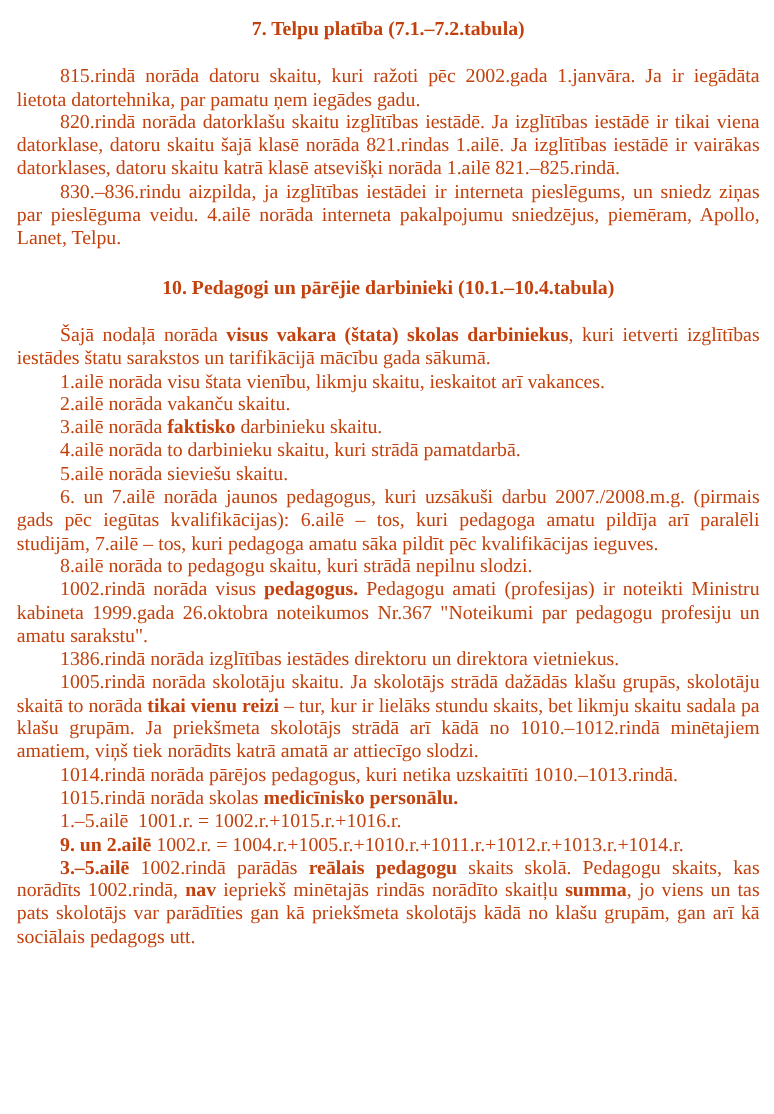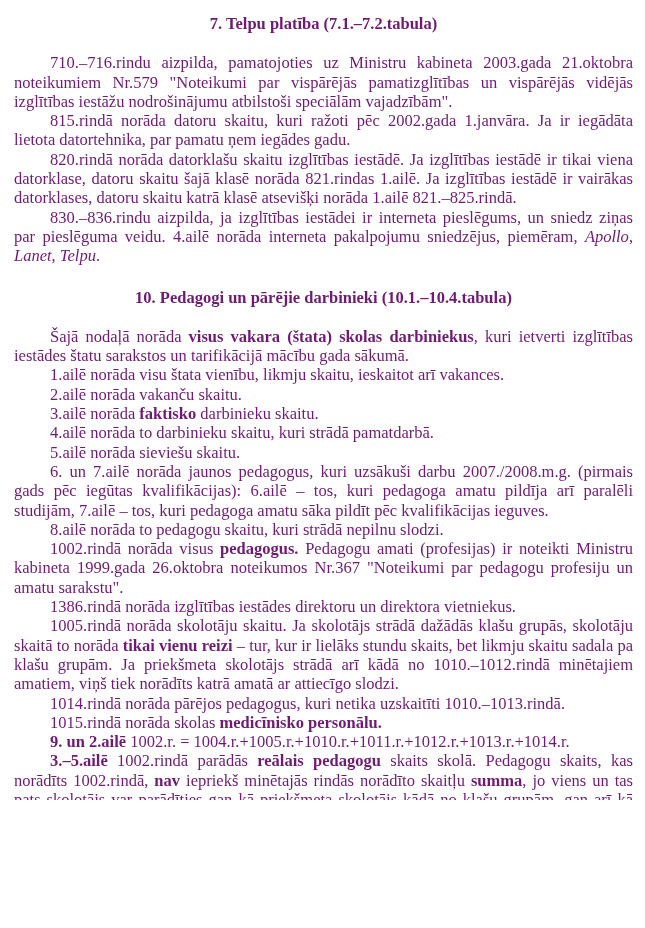--- a/index.html
+++ b/index.html
@@ -6,21 +6,21 @@
     margin: 0;
     padding: 0;
     background: #ffffff;
   }
   .page {
     position: relative;
     width: 645px;
     height: 800px;
     box-sizing: border-box;
     background: #ffffff;
-    color: #701a75;
+    color: #c2410c;
     font-family: "Liberation Serif", "DejaVu Serif", serif;
     font-size: 16.5px;
     line-height: 19.3px;
     padding: 12px 12px 4px 14px;
     overflow: hidden;
   }
   .doc-body p {
     margin: 0;
   }
   .doc-body p.para {
@@ -30,42 +30,42 @@
   .doc-body p.heading {
     text-align: center;
     font-weight: 700;
     text-indent: 0;
     margin: 22px 0 20px 0;
   }
   .doc-body p.heading:first-child {
     margin-top: 2px;
   }
   .doc-body span.b { font-weight: 700; }
-  .doc-body span.i { font-style: italic; }
+  .doc-body span.i { }
 </style>
 </head>
 <body>
 
 <div class="page">
   <div class="doc-body">
       <p class="heading"><span class="b">7. Telpu platība (7.1.–7.2.tabula)</span></p>
-      <p class="para"><span>710.–716.rindu aizpilda, pamatojoties uz Ministru kabineta 2003.gada 21.oktobra noteikumiem Nr.579 "Noteikumi par vispārējās pamatizglītības un vispārējās vidējās izglītības iestāžu nodrošinājumu atbilstoši speciālām vajadzībām".</span></p>
       <p class="para"><span>815.rindā norāda datoru skaitu, kuri ražoti pēc 2002.gada 1.janvāra. Ja ir iegādāta lietota datortehnika, par pamatu ņem iegādes gadu.</span></p>
       <p class="para"><span>820.rindā norāda datorklašu skaitu izglītības iestādē. Ja izglītības iestādē ir tikai viena datorklase, datoru skaitu šajā klasē norāda 821.rindas 1.ailē. Ja izglītības iestādē ir vairākas datorklases, datoru skaitu katrā klasē atsevišķi norāda 1.ailē 821.–825.rindā.</span></p>
       <p class="para"><span>830.–836.rindu aizpilda, ja izglītības iestādei ir interneta pieslēgums, un sniedz ziņas par pieslēguma veidu. 4.ailē norāda interneta pakalpojumu sniedzējus, piemēram, </span><span class="i">Apollo</span><span>, </span><span class="i">Lanet</span><span>, </span><span class="i">Telpu</span><span>.</span></p>
       <p class="heading"><span class="b">10. Pedagogi un pārējie darbinieki (10.1.–10.4.tabula)</span></p>
       <p class="para"><span>Šajā nodaļā norāda </span><span class="b">visus vakara (štata) skolas darbiniekus</span><span>, kuri ietverti izglītības iestādes štatu sarakstos un tarifikācijā mācību gada sākumā.</span></p>
       <p class="para"><span>1.ailē norāda visu štata vienību, likmju skaitu, ieskaitot arī vakances.</span></p>
       <p class="para"><span>2.ailē norāda vakanču skaitu.</span></p>
       <p class="para"><span>3.ailē norāda </span><span class="b">faktisko</span><span> darbinieku skaitu.</span></p>
       <p class="para"><span>4.ailē norāda to darbinieku skaitu, kuri strādā pamatdarbā.</span></p>
       <p class="para"><span>5.ailē norāda sieviešu skaitu.</span></p>
       <p class="para"><span>6. un 7.ailē norāda jaunos pedagogus, kuri uzsākuši darbu 2007./2008.m.g. (pirmais gads pēc iegūtas kvalifikācijas): 6.ailē – tos, kuri pedagoga amatu pildīja arī paralēli studijām, 7.ailē – tos, kuri pedagoga amatu sāka pildīt pēc kvalifikācijas ieguves.</span></p>
       <p class="para"><span>8.ailē norāda to pedagogu skaitu, kuri strādā nepilnu slodzi.</span></p>
       <p class="para"><span>1002.rindā norāda visus </span><span class="b">pedagogus.</span><span> Pedagogu amati (profesijas) ir noteikti Ministru kabineta 1999.gada 26.oktobra noteikumos Nr.367 "Noteikumi par pedagogu profesiju un amatu sarakstu".</span></p>
       <p class="para"><span>1386.rindā norāda izglītības iestādes direktoru un direktora vietniekus.</span></p>
       <p class="para"><span>1005.rindā norāda skolotāju skaitu. Ja skolotājs strādā dažādās klašu grupās, skolotāju skaitā to norāda </span><span class="b">tikai vienu reizi</span><span> – tur, kur ir lielāks stundu skaits, bet likmju skaitu sadala pa klašu grupām. Ja priekšmeta skolotājs strādā arī kādā no 1010.–1012.rindā minētajiem amatiem, viņš tiek norādīts katrā amatā ar attiecīgo slodzi.</span></p>
       <p class="para"><span>1014.rindā norāda pārējos pedagogus, kuri netika uzskaitīti 1010.–1013.rindā.</span></p>
       <p class="para"><span>1015.rindā norāda skolas </span><span class="b">medicīnisko personālu.</span></p>
+      <p class="para"><span>1.–5.ailē &nbsp;1001.r. = 1002.r.+1015.r.+1016.r.</span></p>
       <p class="para"><span class="b">9. un 2.ailē</span><span> 1002.r. = 1004.r.+1005.r.+1010.r.+1011.r.+1012.r.+1013.r.+1014.r.</span></p>
       <p class="para"><span class="b">3.–5.ailē</span><span> 1002.rindā parādās </span><span class="b">reālais pedagogu</span><span> skaits skolā. Pedagogu skaits, kas norādīts 1002.rindā, </span><span class="b">nav</span><span> iepriekš minētajās rindās norādīto skaitļu </span><span class="b">summa</span><span>, jo viens un tas pats skolotājs var parādīties gan kā priekšmeta skolotājs kādā no klašu grupām, gan arī kā sociālais pedagogs utt.</span></p>
     </div>
 </div>
 
 </body></html>

